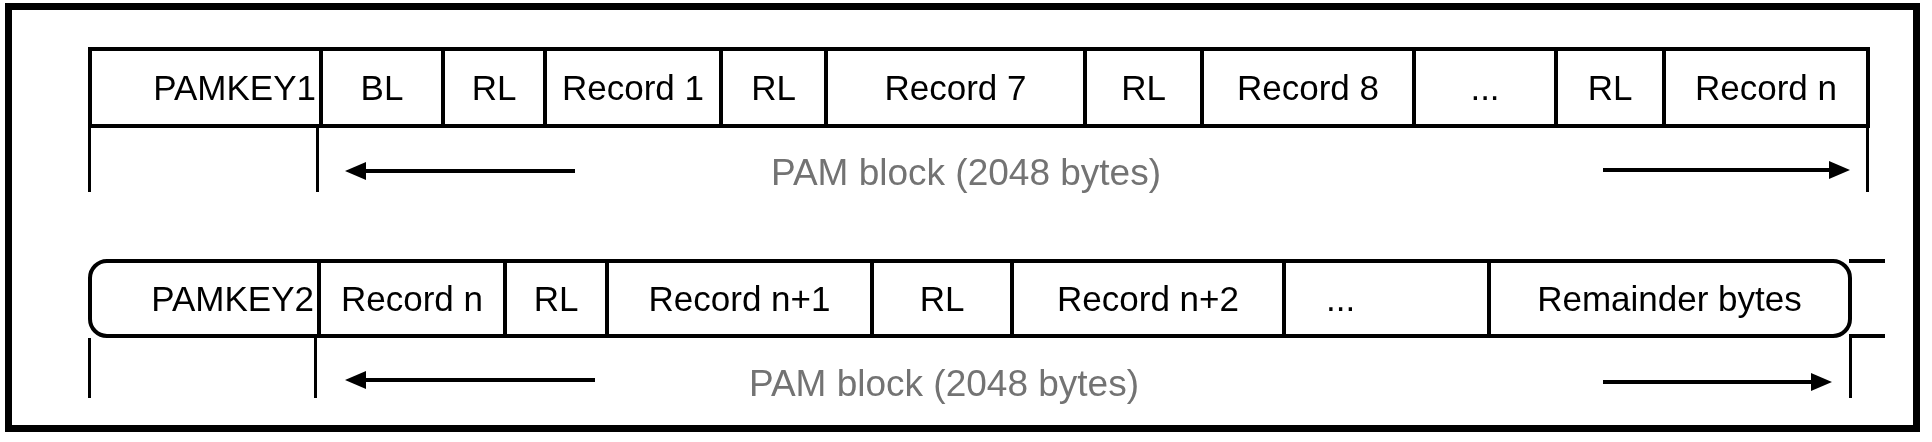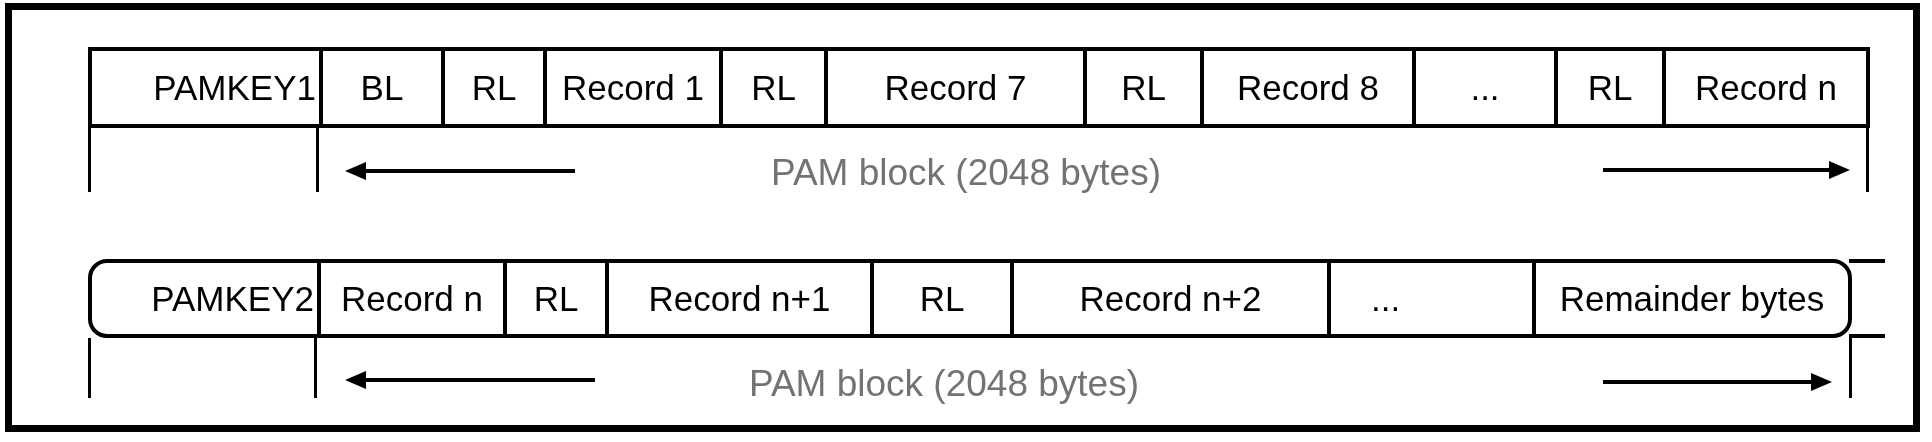--- a/index.html
+++ b/index.html
@@ -109,21 +109,21 @@
   <div class="arrowhead right" style="left:1829px;top:161px;"></div>
 
   <div class="span-label" style="left:966px; top:153px;">PAM block (2048 bytes)</div>
 
   <div class="block-row row2">
     <div class="cell key" style="width:229px">PAMKEY2</div>
     <div class="cell" style="width:186px">Record n</div>
     <div class="cell" style="width:102px">RL</div>
     <div class="cell" style="width:265px">Record n+1</div>
     <div class="cell" style="width:140px">RL</div>
-    <div class="cell" style="width:317px">Record n+2</div>
+    <div class="cell" style="width:272px">Record n+2</div>
     <div class="cell dots-left" style="width:205px">...</div>
     <div class="cell last" style="width:355px">Remainder bytes</div>
   </div>
 
   <div class="hline" style="left:1849px; top:259px; width:36px;"></div>
   <div class="hline" style="left:1849px; top:334px; width:36px;"></div>
 
   <div class="vguide" style="left:88px;  top:338px; height:60px;"></div>
   <div class="vguide" style="left:314px; top:338px; height:60px;"></div>
   <div class="vguide" style="left:1849px;top:338px; height:60px;"></div>

